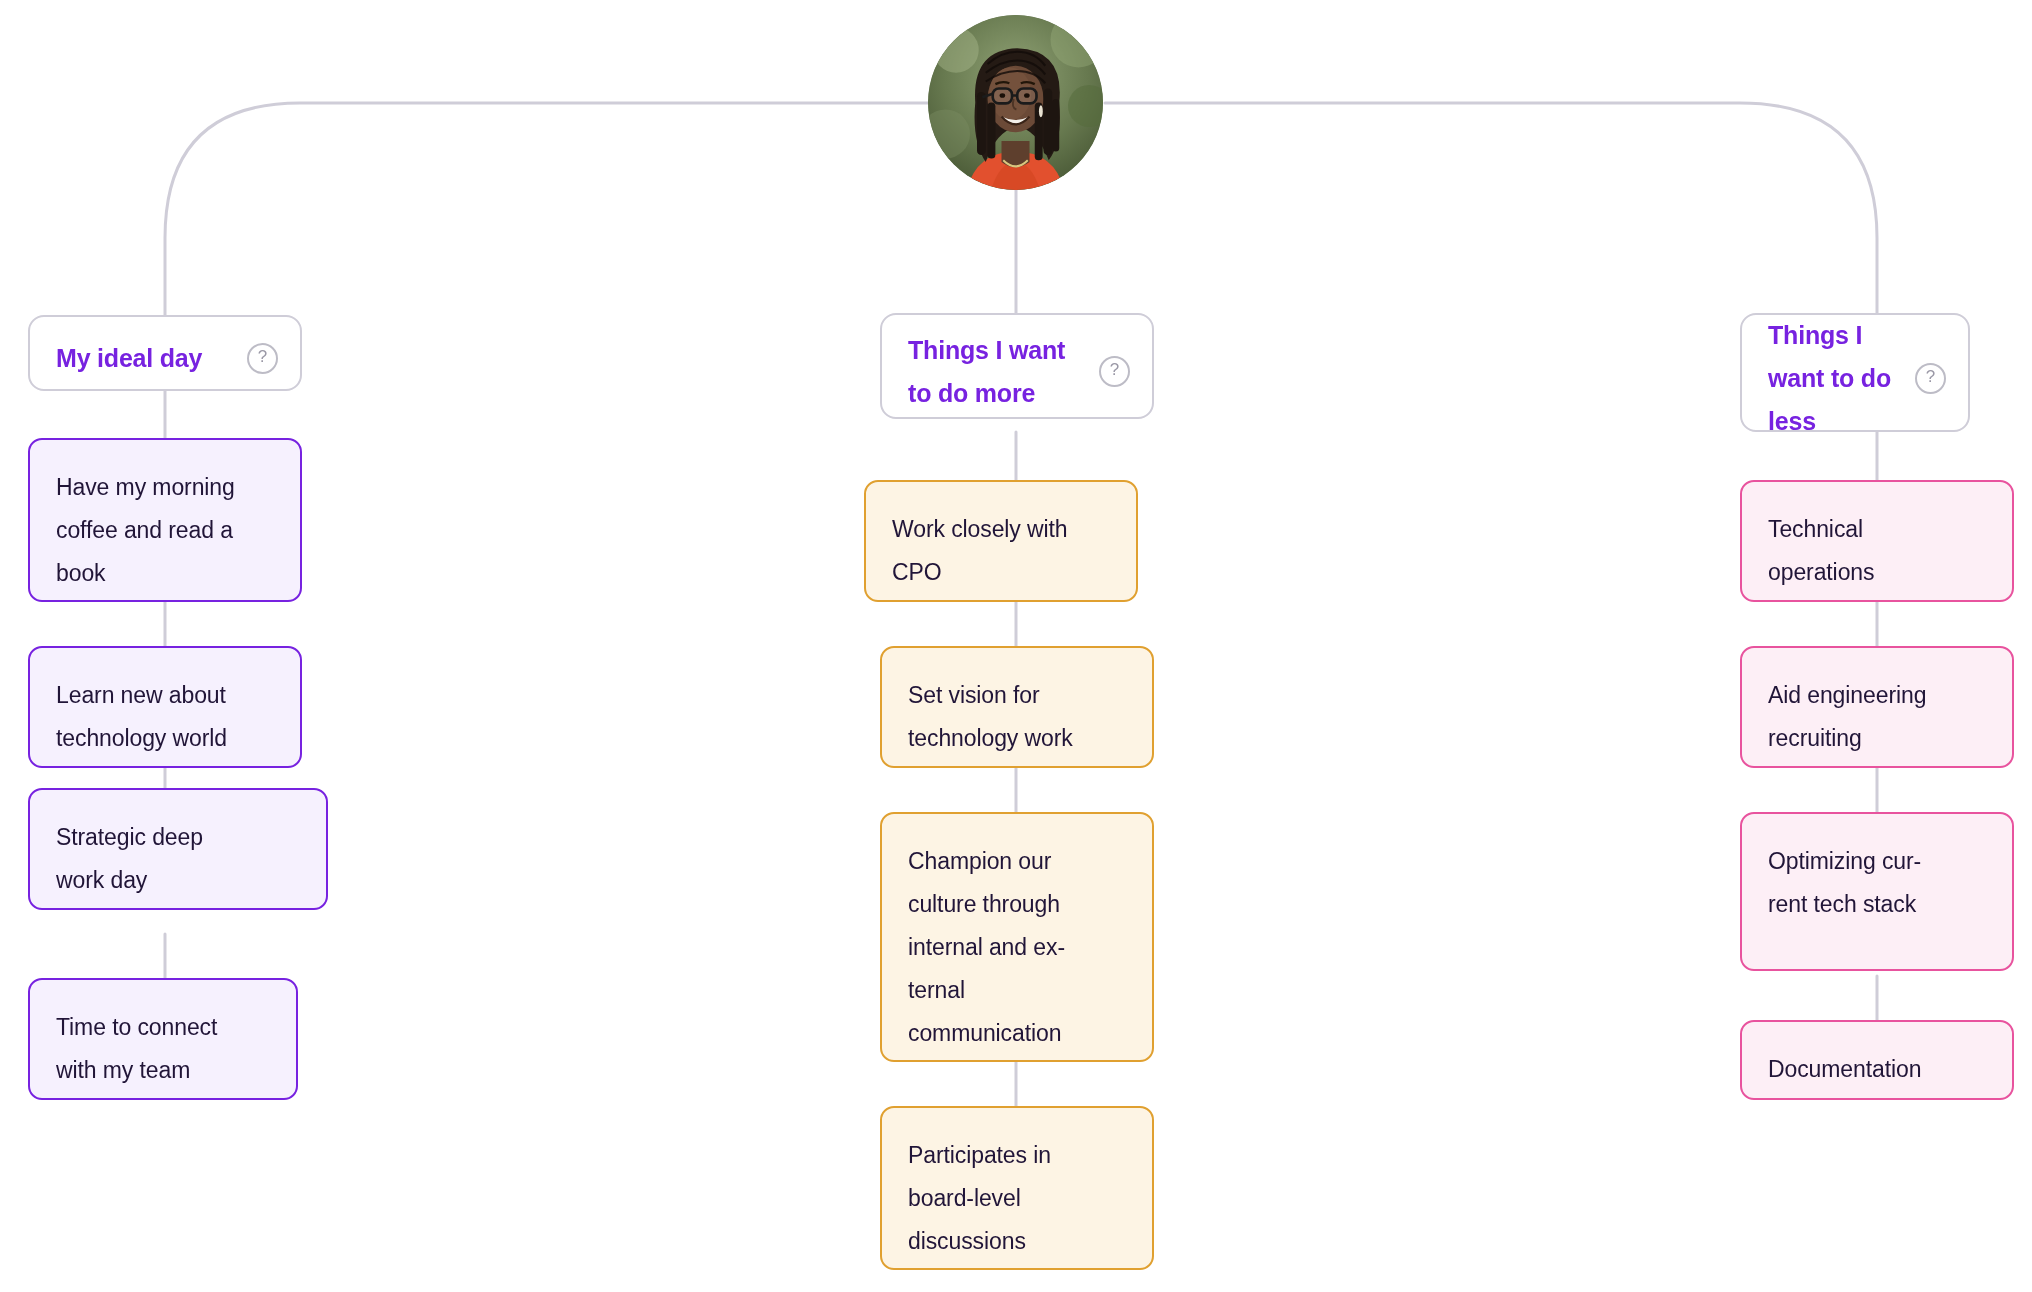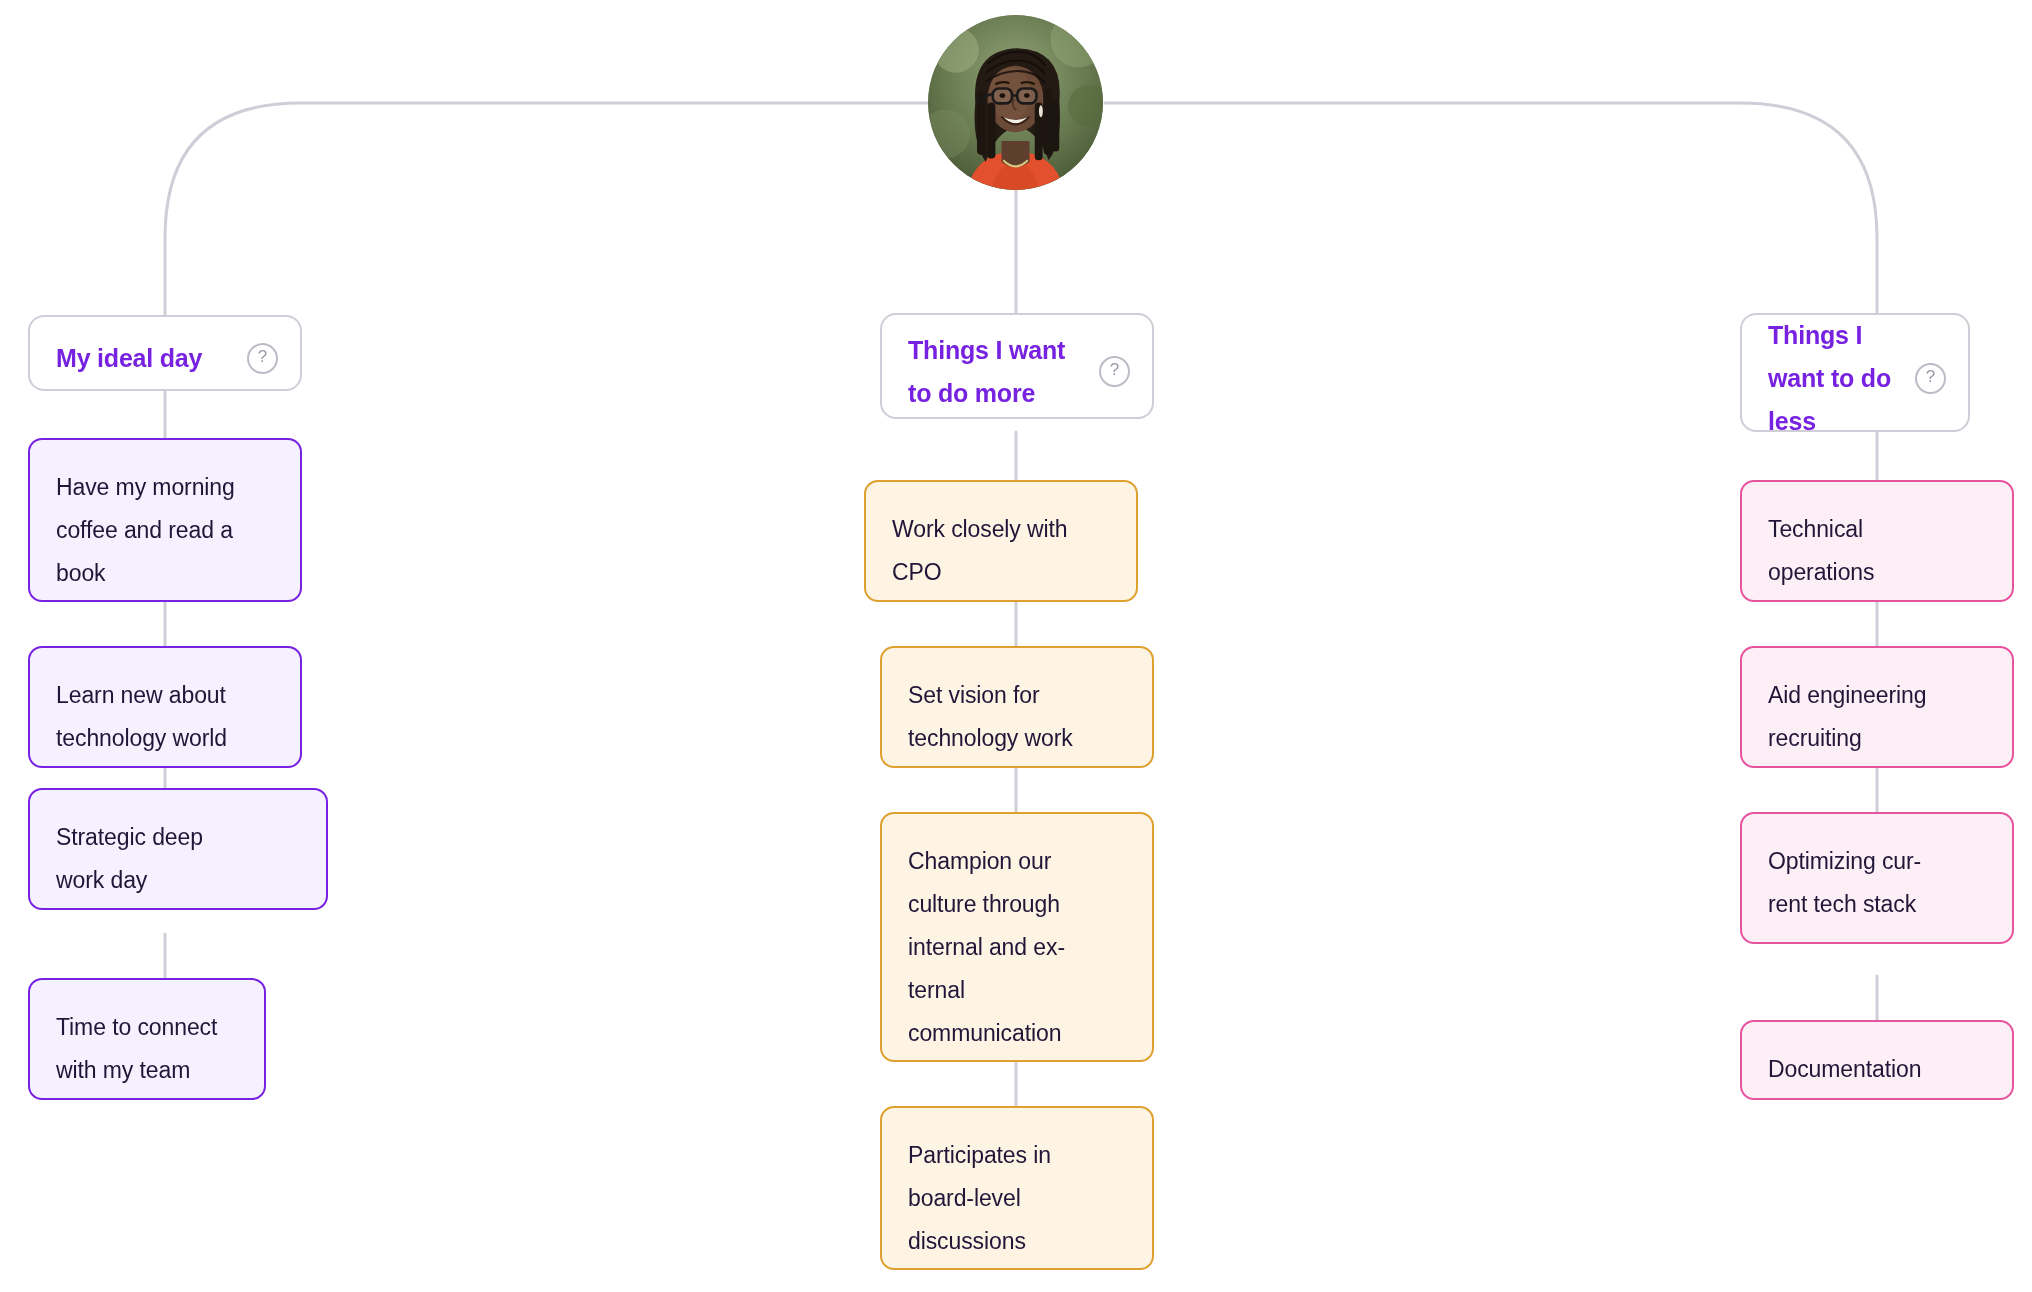--- a/index.html
+++ b/index.html
@@ -179,21 +179,21 @@
 book</div>
     </div>
     <div class="card theme-ideal" style="position: absolute; left: 28px; top: 646px; width: 274px; height: 122px; background: rgb(246, 241, 254); border-color: rgb(119, 34, 224);">
       <div class="ctext">Learn new about
 technology world</div>
     </div>
     <div class="card theme-ideal" style="position: absolute; left: 28px; top: 788px; width: 300px; height: 122px; background: rgb(246, 241, 254); border-color: rgb(119, 34, 224);">
       <div class="ctext">Strategic deep
 work day</div>
     </div>
-    <div class="card theme-ideal" style="position: absolute; left: 28px; top: 978px; width: 238px; height: 122px; background: rgb(246, 241, 254); border-color: rgb(119, 34, 224);">
+    <div class="card theme-ideal" style="position: absolute; left: 28px; top: 978px; width: 270px; height: 122px; background: rgb(246, 241, 254); border-color: rgb(119, 34, 224);">
       <div class="ctext">Time to connect
 with my team</div>
     </div>
     <div class="col-header" style="position: absolute; left: 880px; top: 313px; width: 274px; height: 106px;">
       <div class="htitle" style="white-space: pre-line;">Things I want to do more</div>
       <div class="help-icon">?</div>
     </div>
     <div class="card theme-more" style="position: absolute; left: 864px; top: 480px; width: 274px; height: 122px; background: rgb(253, 244, 228); border-color: rgb(224, 160, 48);">
       <div class="ctext">Work closely with
 CPO</div>
@@ -219,20 +219,20 @@
       <div class="help-icon">?</div>
     </div>
     <div class="card theme-less" style="position: absolute; left: 1740px; top: 480px; width: 274px; height: 122px; background: rgb(253, 239, 246); border-color: rgb(232, 83, 158);">
       <div class="ctext">Technical
 operations</div>
     </div>
     <div class="card theme-less" style="position: absolute; left: 1740px; top: 646px; width: 274px; height: 122px; background: rgb(253, 239, 246); border-color: rgb(232, 83, 158);">
       <div class="ctext">Aid engineering
 recruiting</div>
     </div>
-    <div class="card theme-less" style="position: absolute; left: 1740px; top: 812px; width: 274px; height: 132px; background: rgb(253, 239, 246); border-color: rgb(232, 83, 158);">
+    <div class="card theme-less" style="position: absolute; left: 1740px; top: 812px; width: 274px; height: 159px; background: rgb(253, 239, 246); border-color: rgb(232, 83, 158);">
       <div class="ctext">Optimizing cur-
 rent tech stack</div>
     </div>
     <div class="card theme-less" style="position: absolute; left: 1740px; top: 1020px; width: 274px; height: 80px; background: rgb(253, 239, 246); border-color: rgb(232, 83, 158);">
       <div class="ctext">Documentation</div>
     </div>
   </div>
 
 </body></html>

